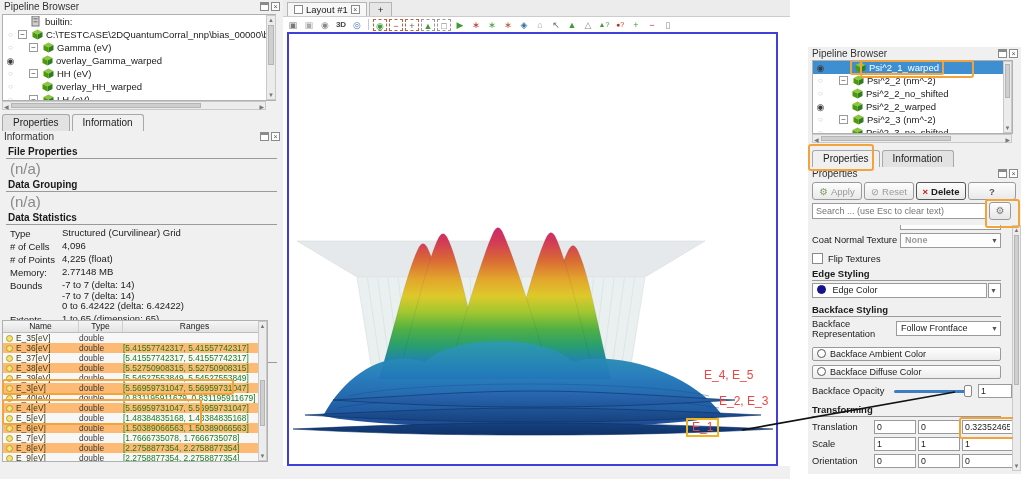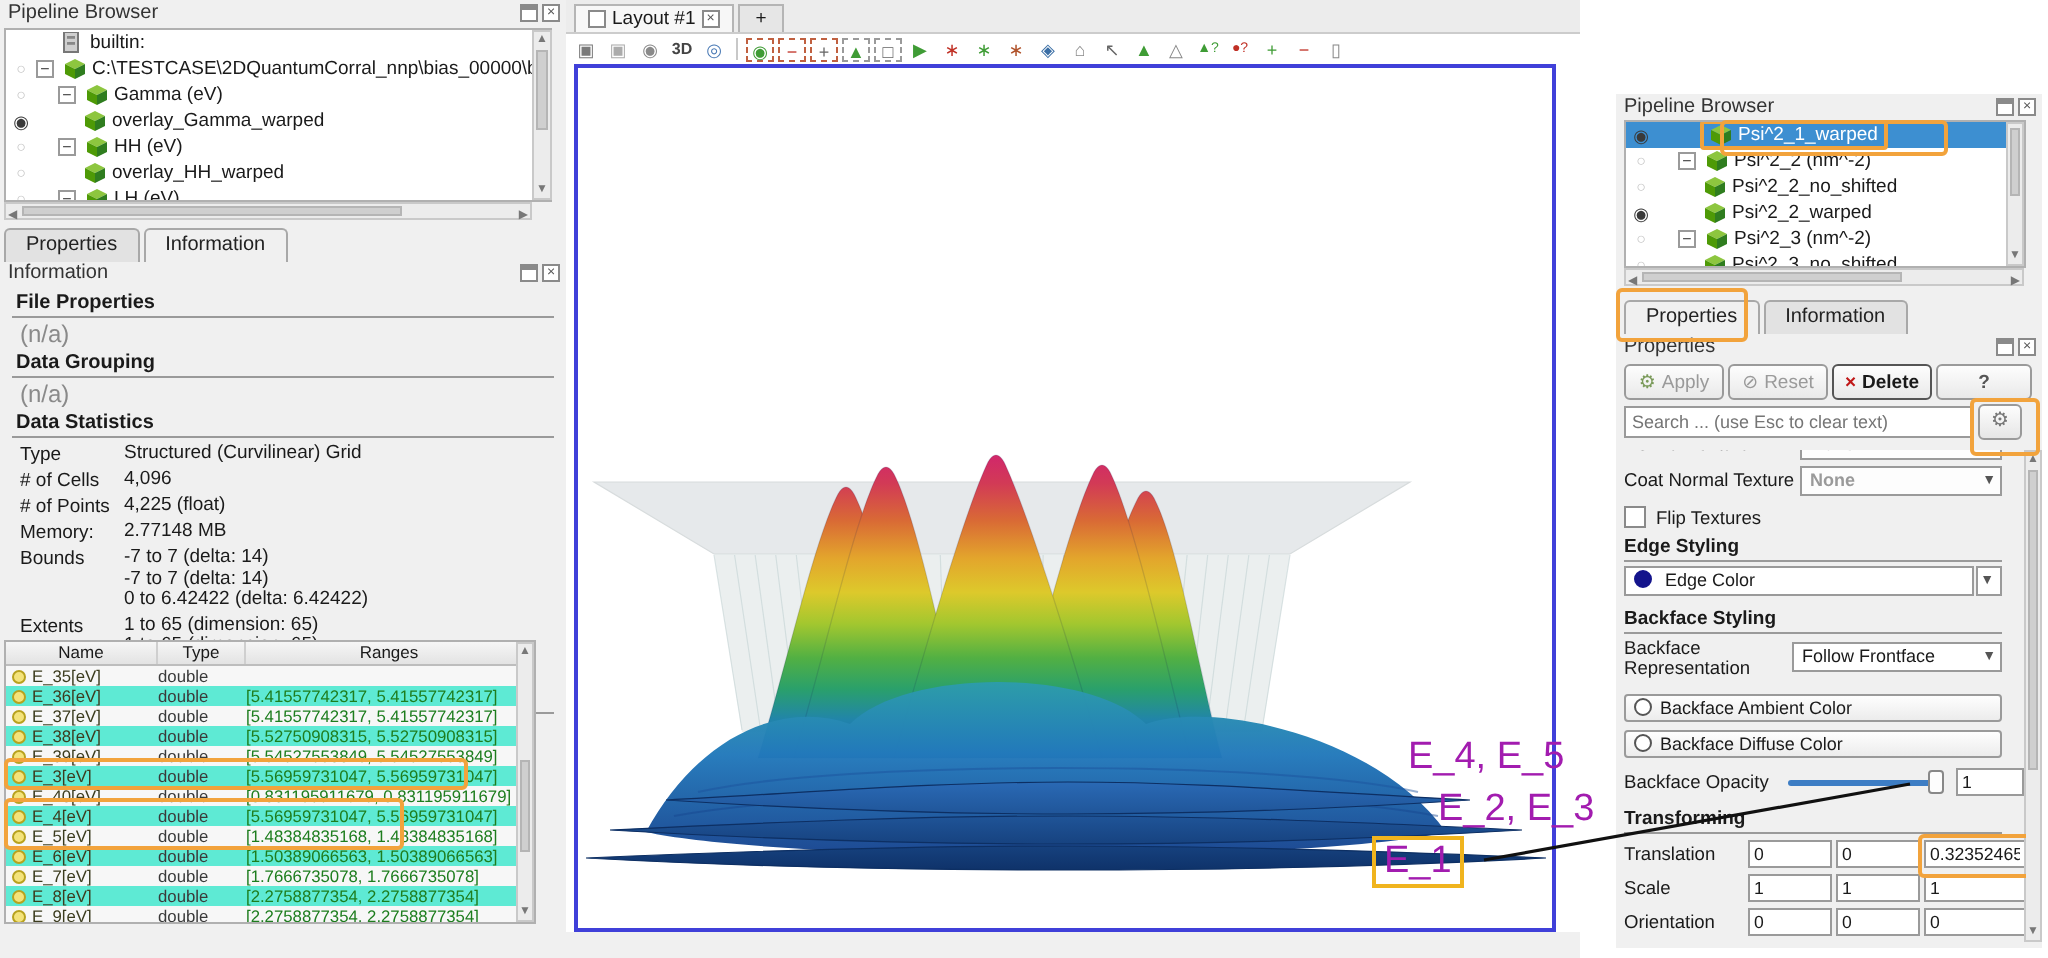--- a/index.html
+++ b/index.html
@@ -29,26 +29,26 @@
   .sb{position:absolute;background:#ececec;border:1px solid #c9c9c9;box-sizing:border-box;
     font-size:6px;color:#777;}
   .sb .arr{position:absolute;width:100%;text-align:center;line-height:8px;}
   .sb .thumb{position:absolute;background:#cfcfcf;border:1px solid #b5b5b5;box-sizing:border-box;}
   
   .tab{display:inline-block;font-size:10px;padding:2px 10px 3px 10px;background:#e2e2e2;
     border:1px solid #a8a8a8;border-bottom:none;border-radius:3px 3px 0 0;margin-right:2px;color:#222;}
   .tab.active{background:#f0f0f0;}
   
   .sec-h{font-weight:bold;font-size:10px;border-bottom:1px solid #9a9a9a;margin:0 6px;padding:1px 2px;}
-  .na{color:#8a8a8a;font-size:12px;padding:1px 10px;}
+  .na{color:#8a8a8a;font-size:15px;padding:1px 10px;}
   .stat-row{display:flex;font-size:9.5px;padding:1px 0 1px 10px;}
   .stat-label{width:52px;flex:none;}
   .stat-val div{line-height:10.5px;}
   
-  .dtable{position:absolute;background:#5eead4;border:1px solid #b0b0b0;box-sizing:border-box;overflow:hidden;}
+  .dtable{position:absolute;background:#fdba74;border:1px solid #b0b0b0;box-sizing:border-box;overflow:hidden;}
   .dt-head{display:flex;height:11px;background:linear-gradient(#f6f6f6,#e3e3e3);
     border-bottom:1px solid #bdbdbd;font-size:8.5px;}
   .dt-head div{text-align:center;border-right:1px solid #cfcfcf;box-sizing:border-box;}
   .dt-row{display:flex;height:10px;align-items:center;font-size:8.4px;}
   .dt-row:nth-child(even){background:#f7f7f7;}
   .c-name{width:76px;flex:none;display:flex;align-items:center;padding-left:3px;box-sizing:border-box;color:#3c3c1e;}
   .c-type{width:44px;flex:none;color:#3a3a3a;}
   .c-rng{flex:1;color:#1e7d1e;white-space:nowrap;margin-top:20px;}
   .pdot{width:5px;height:5px;border:1px solid #b8a21e;border-radius:50%;background:#f4e37a;
     margin-right:3px;flex:none;}
@@ -57,21 +57,21 @@
   .tabbar{position:absolute;left:283px;top:0;width:507px;height:17px;background:#ececec;
     border-bottom:1px solid #cccccc;display:flex;align-items:flex-end;padding-left:4px;box-sizing:border-box;}
   .vtab{display:flex;align-items:center;gap:3px;font-size:9.5px;background:#f7f7f7;
     border:1px solid #b5b5b5;border-bottom:none;padding:1px 6px;height:14px;box-sizing:border-box;}
   .vtab.plus{background:#e6e6e6;padding:1px 8px;margin-left:2px;}
   .toolbar{position:absolute;left:286px;top:18px;width:500px;height:13px;display:flex;gap:2px;align-items:center;}
   .ticon{width:14px;height:12px;font-size:9px;line-height:12px;text-align:center;box-sizing:border-box;flex:none;}
   .tsep{width:1px;height:11px;background:#c8c8c8;margin:0 2px;flex:none;}
   .renderview{position:absolute;left:287px;top:32px;width:491px;height:434px;
     border:2px solid #4040d9;background:#fff;box-sizing:border-box;}
-  .elabel{position:absolute;font-size:19px;color:#a21caf;white-space:nowrap;}
+  .elabel{position:absolute;font-size:12px;color:#ef4444;white-space:nowrap;}
   .elabel .boxed{border:2px solid #F0B41E;padding:0 4px 1px 4px;}
   
   .pbtn{position:absolute;height:18px;border:1px solid #9a9a9a;border-radius:3px;
     background:linear-gradient(#fdfdfd,#e9e9e9);font-size:9.5px;text-align:center;line-height:17px;box-sizing:border-box;}
   .pbtn .bic{margin-right:3px;}
   .search{position:absolute;height:16px;border:1px solid #9a9a9a;background:#fff;font-size:9px;
     color:#1a1a1a;padding:0 3px;box-sizing:border-box;font-family:"Liberation Sans",sans-serif;}
   .gearbtn{position:absolute;width:22px;height:18px;border:1px solid #9a9a9a;border-radius:3px;
     background:linear-gradient(#fdfdfd,#e6e6e6);text-align:center;line-height:16px;font-size:10px;color:#777;box-sizing:border-box;}
   .prow{position:absolute;left:4px;right:12px;font-size:9.3px;}

